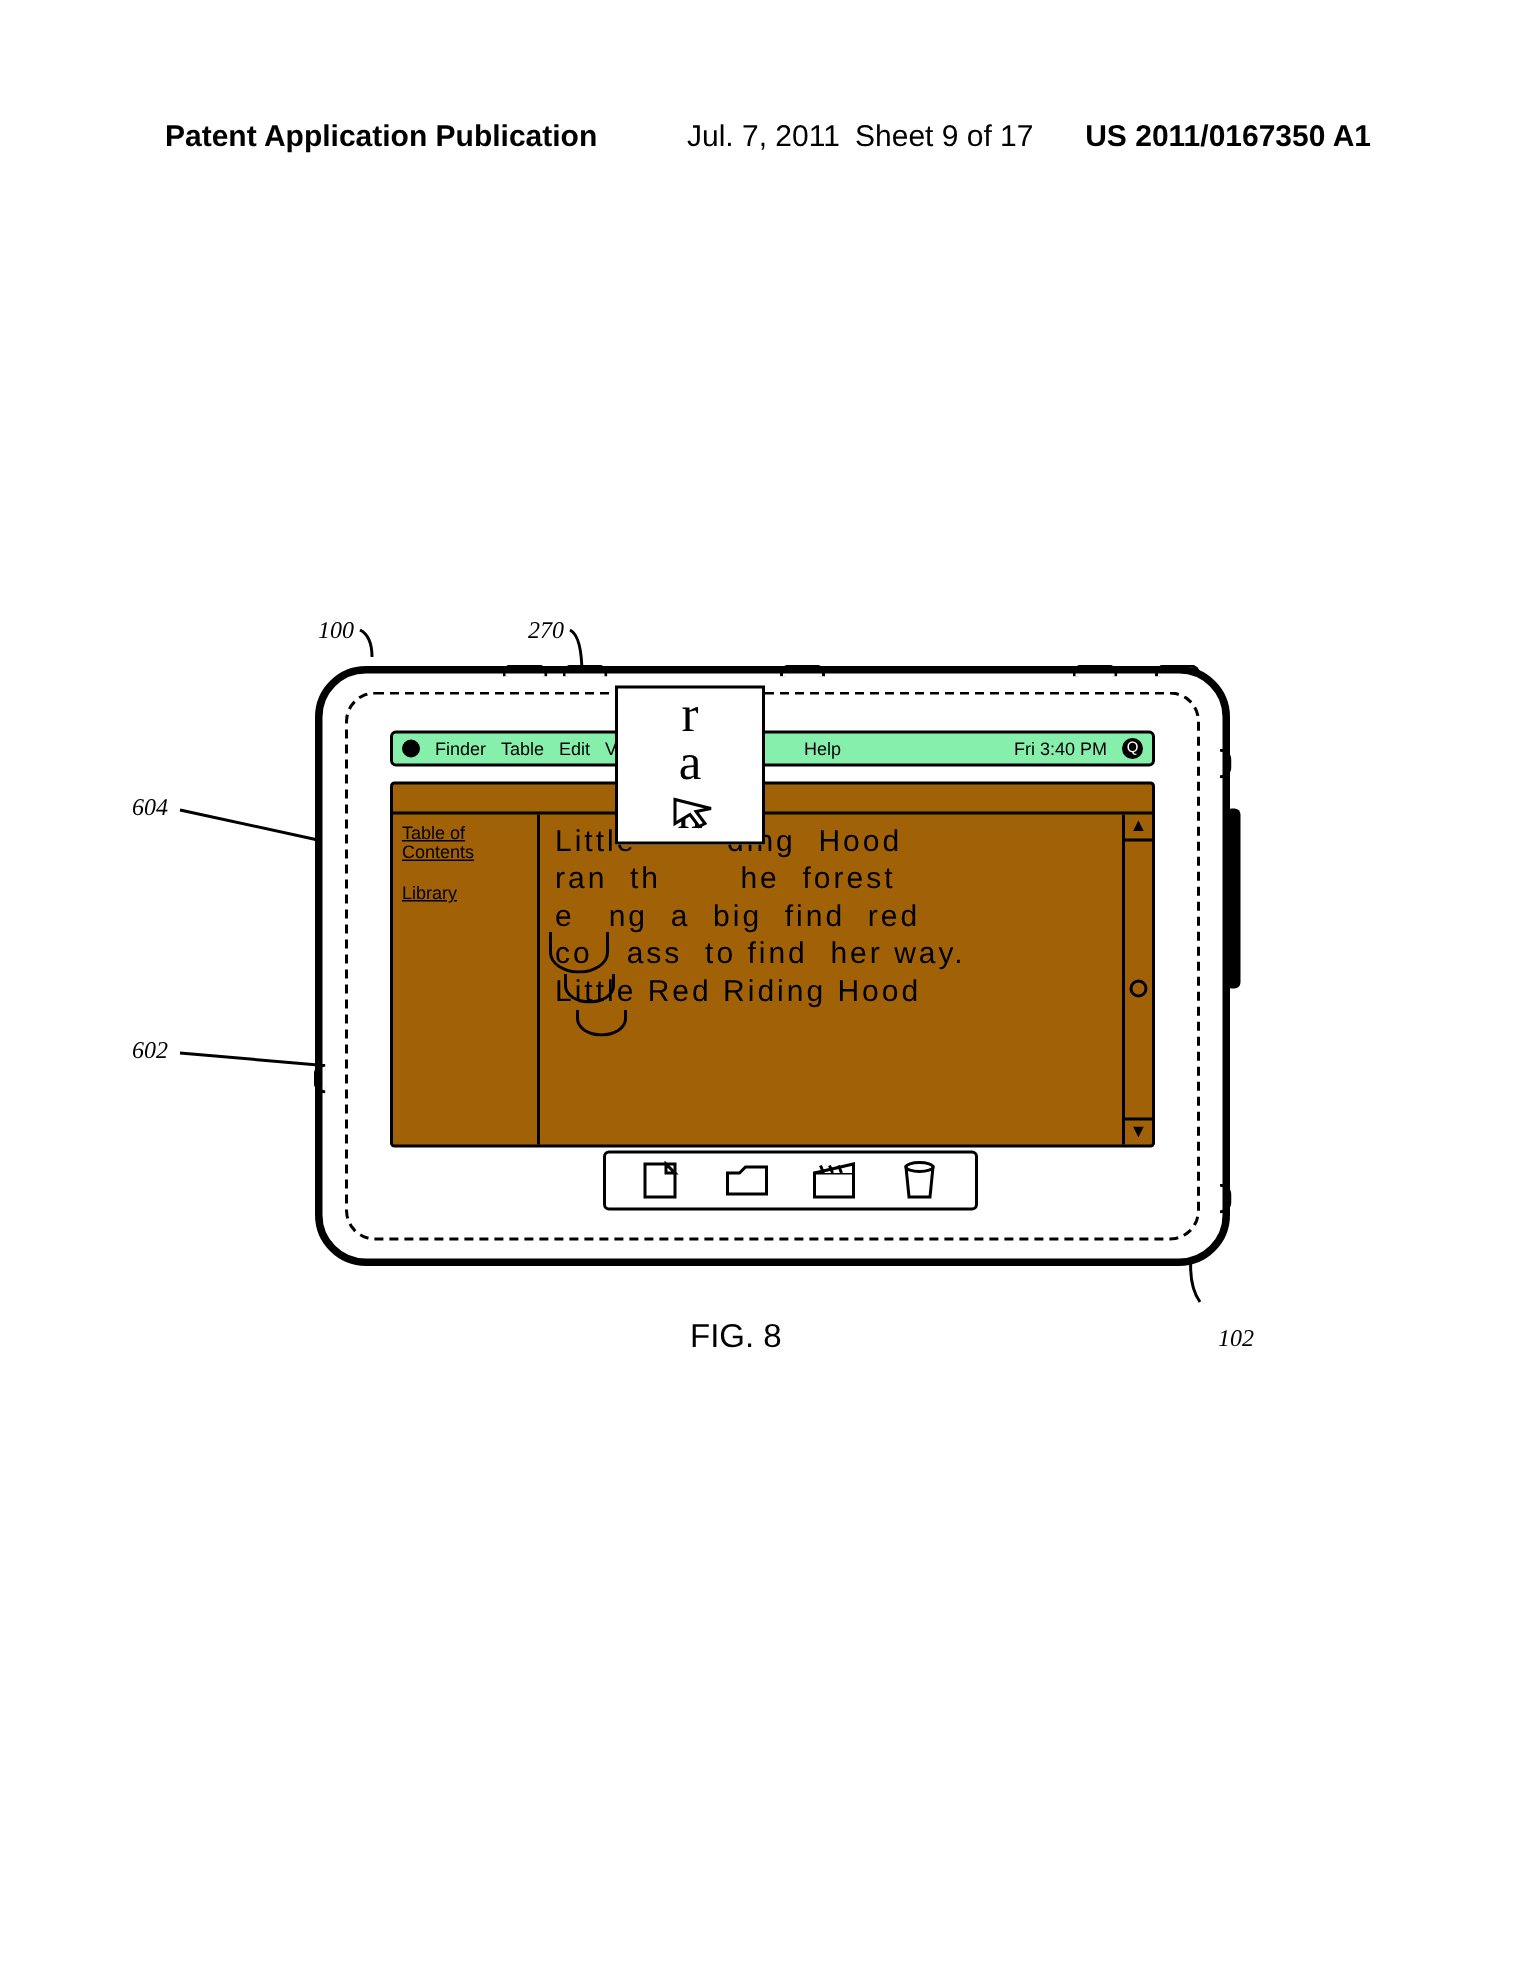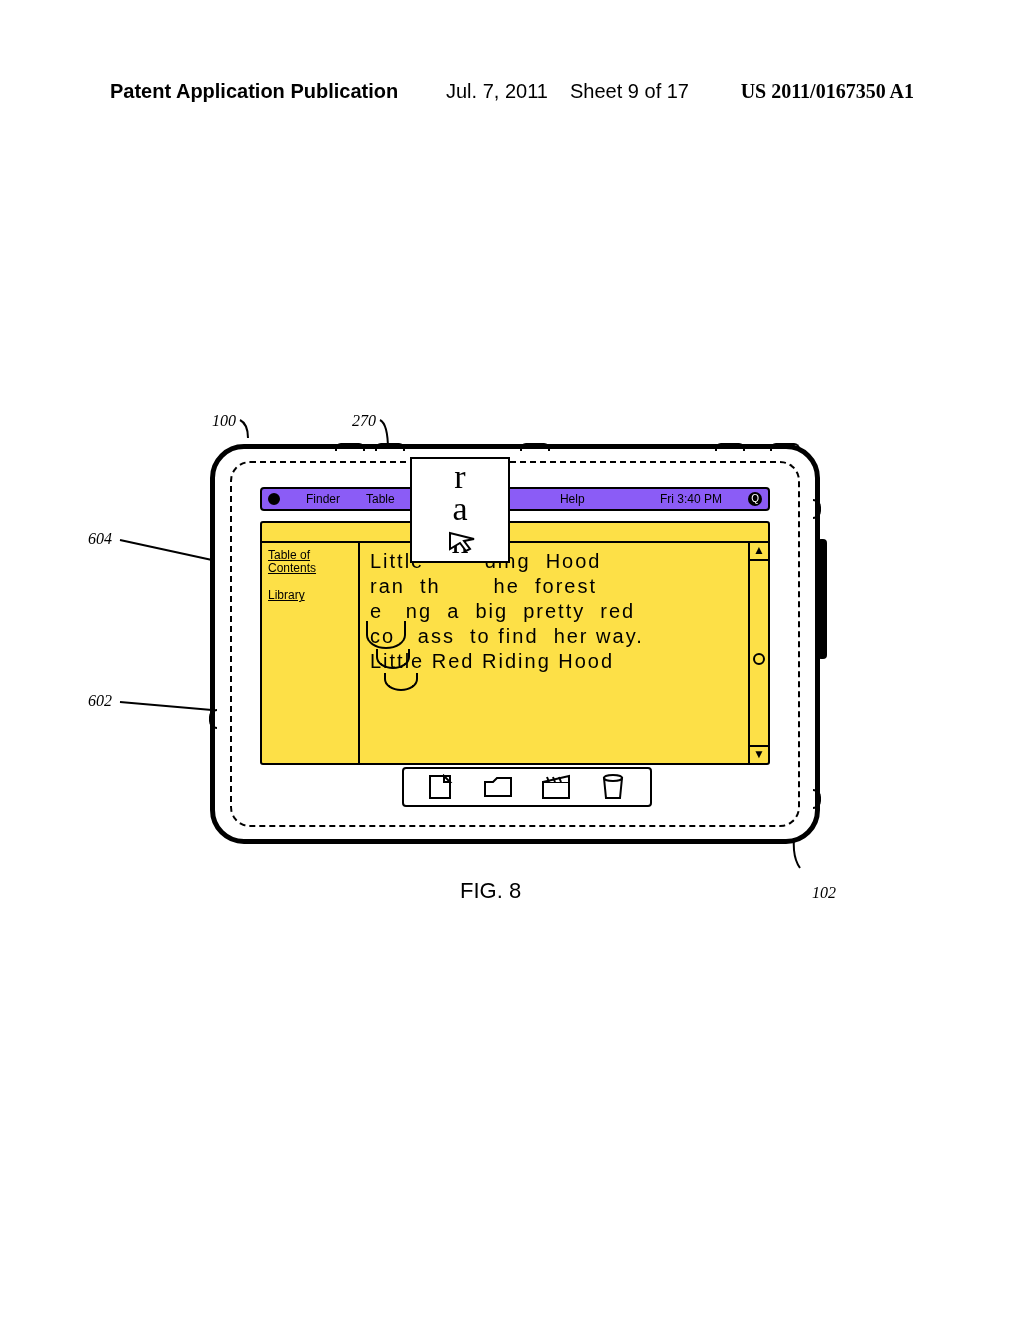--- a/index.html
+++ b/index.html
@@ -12,23 +12,23 @@
     color: #000;
   }
   .header-row {
     position: absolute;
     top: 80px;
     left: 110px;
     right: 110px;
     font-size: 20px;
   }
   .header-left { font-weight: bold; }
-  .header-mid { position: absolute; left: 336px; top: 0; }
+  .header-mid { position: absolute; left: 348px; top: 0; }
   .header-sheet { position: absolute; left: 460px; top: 0; }
-  .header-pub { position: absolute; right: 0; top: 0; font-weight: bold; font-family: Liberation Serif, serif; }
+  .header-pub { position: absolute; right: 0; top: 0; font-weight: bold; }
 
   .figure-area {
     position: absolute;
     left: 130px;
     top: 440px;
     width: 720px;
     height: 480px;
   }
 
   
@@ -72,34 +72,34 @@
   .menubar {
     position: absolute;
     left: 28px; right: 28px; top: 24px;
     height: 24px;
     border: 2px solid #000;
     border-radius: 4px;
     font-size: 12px;
     display: flex;
     align-items: center;
     padding: 0 6px;
-    gap: 26px;
-    background: #8b5cf6;
+    gap: 10px;
+    background: #86efac;
   }
   .menubar .spacer { flex: 1; }
   .apple-dot { width: 12px; height: 12px; border-radius: 50%; background: #000; border: 2px solid #000; }
   .q-dot { width: 14px; height: 14px; border-radius: 50%; background: #000; color: #fff; font-size: 10px; text-align: center; line-height: 14px; }
 
   
   .window {
     position: absolute;
     left: 28px; right: 28px; top: 58px; bottom: 60px;
     border: 2px solid #000;
     border-radius: 3px;
-    background: #fde047;
+    background: #a16207;
   }
   .win-title {
     height: 20px;
     border-bottom: 2px solid #000;
   }
   .win-body {
     position: absolute;
     top: 20px; bottom: 0; left: 0; right: 0;
     display: flex;
   }
@@ -245,21 +245,21 @@
       <div class="window">
         <div class="win-title"></div>
         <div class="win-body">
           <div class="sidebar">
             <a>Table of Contents</a>
             <a>Library</a>
           </div>
           <div class="content">
             <div class="row">Little        ding  Hood</div>
             <div class="row">ran  th       he  forest</div>
-            <div class="row">e   ng  a  big  pretty  red</div>
+            <div class="row">e   ng  a  big  find  red</div>
             <div class="row">co   ass  to find  her way.</div>
             <div class="row">Little Red Riding Hood</div>
 
             <div class="doodle" style="left:6px; top:78px"></div>
             <div class="doodle" style="left:16px; top:106px; width:34px;height:20px"></div>
             <div class="doodle" style="left:24px; top:130px; width:34px;height:18px"></div>
           </div>
           <div class="scrollbar">
             <div class="sb-arrow">▲</div>
             <div class="sb-thumb"></div>

